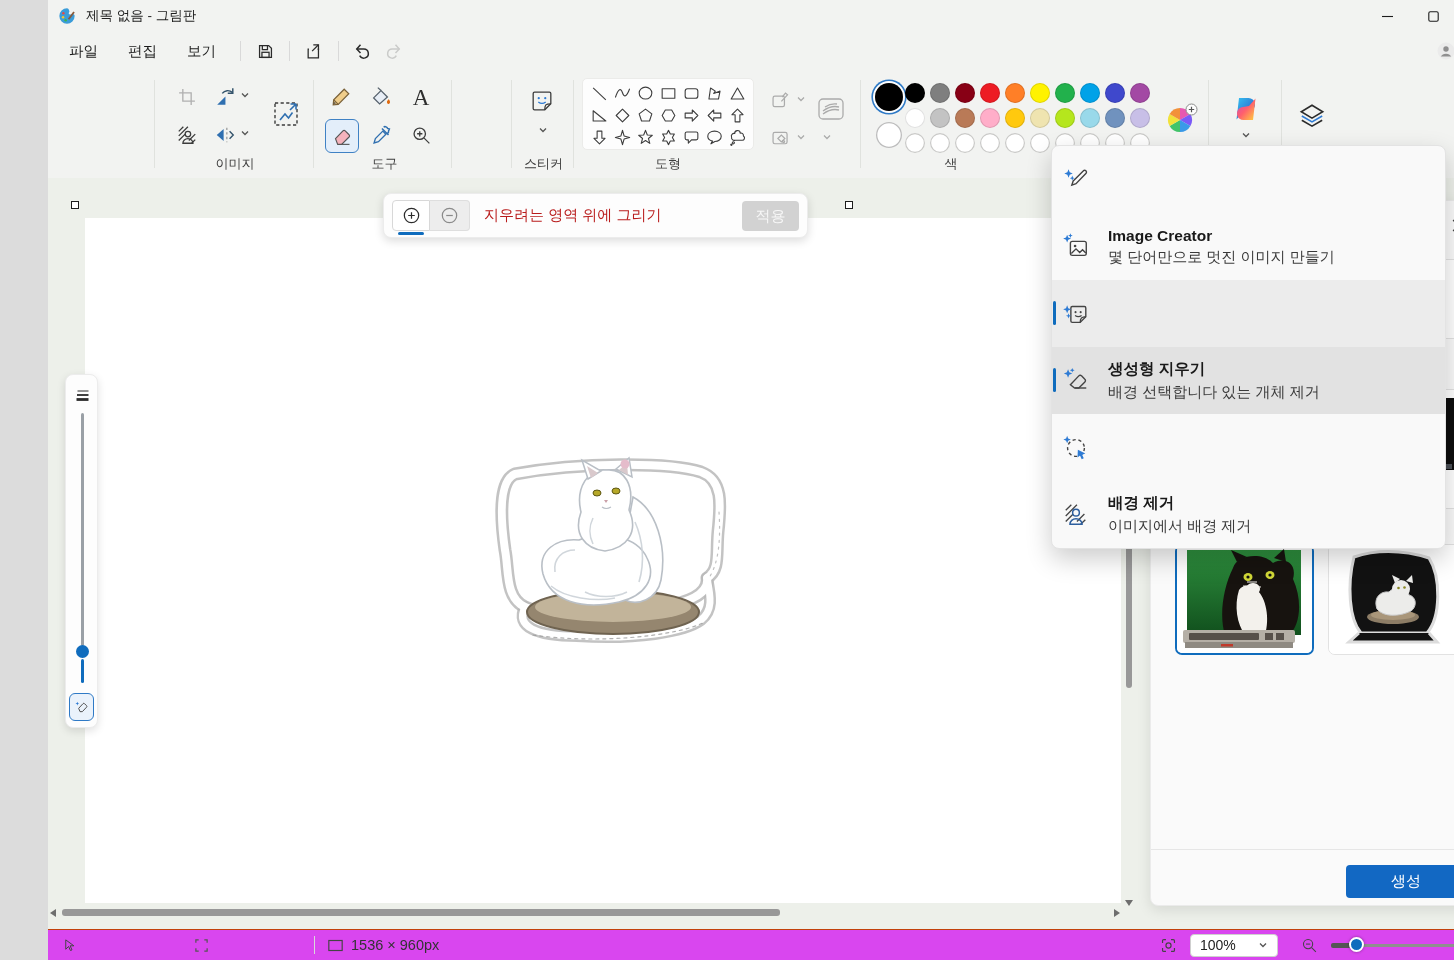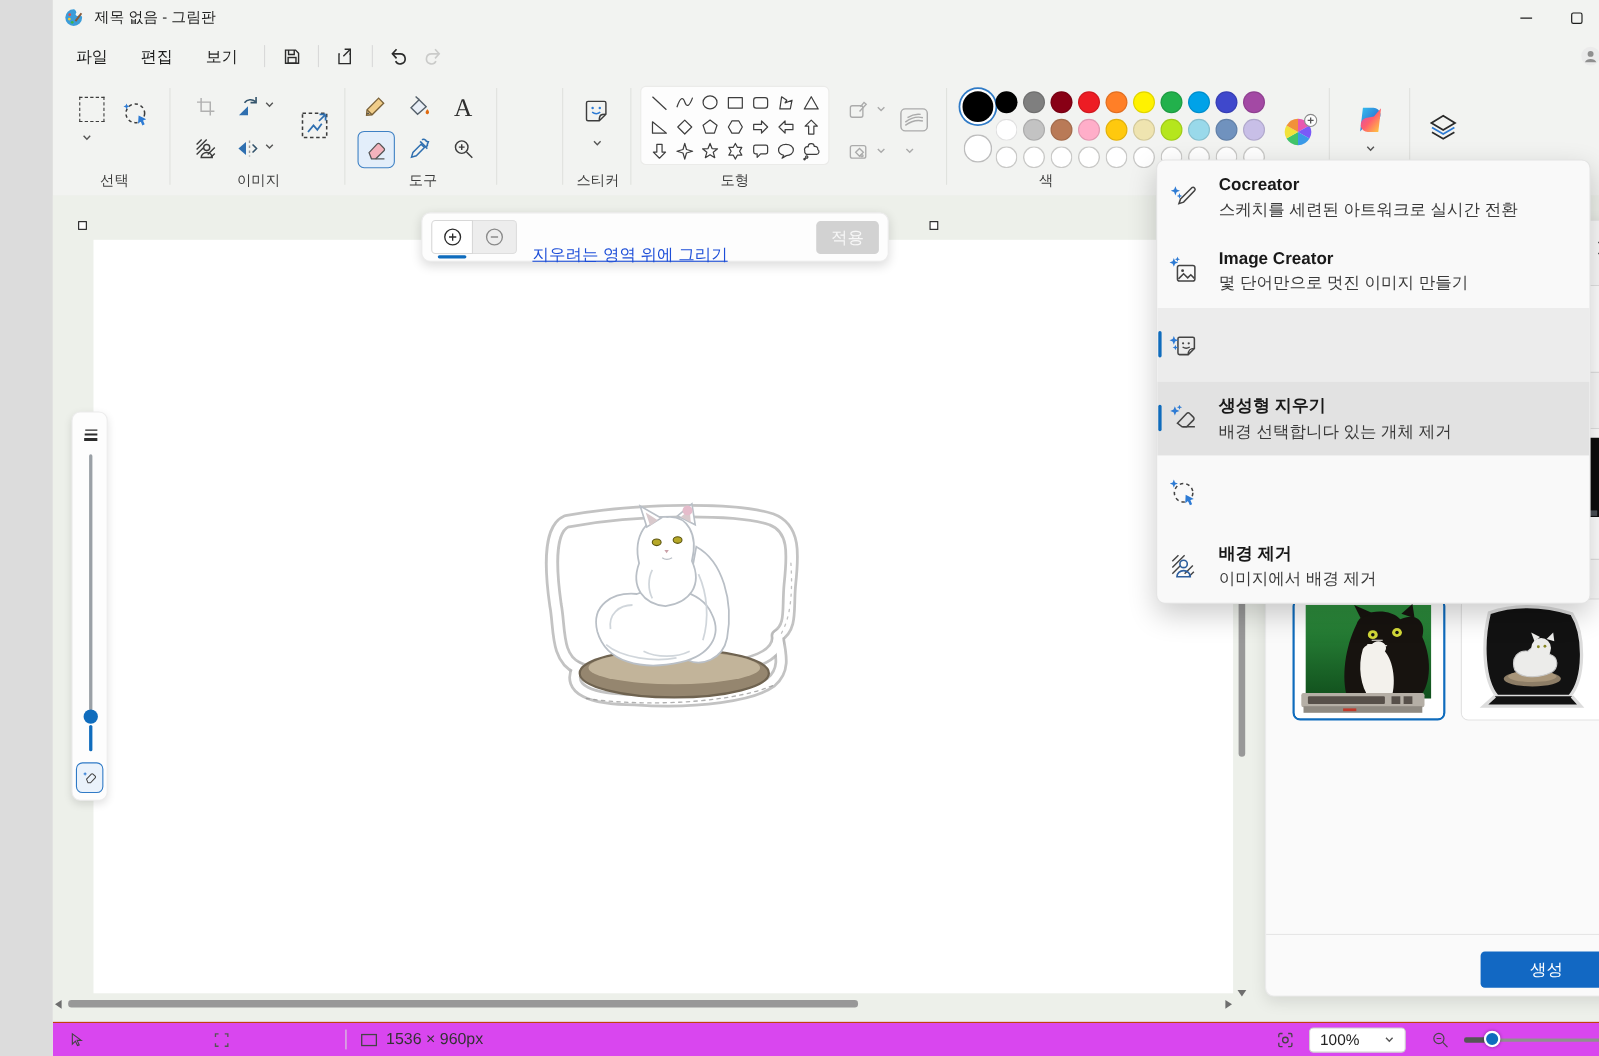--- a/index.html
+++ b/index.html
@@ -54,21 +54,21 @@
 
   
   .float-bar{position:absolute;left:335px;top:15px;width:423px;height:43px;background:#fdfdfd;
              border:1px solid #ececec;border-radius:8px;box-shadow:0 3px 10px rgba(0,0,0,.14);z-index:5;}
   .seg{position:absolute;left:8px;top:6px;width:78px;height:31px;display:flex;}
   .seg .plus{width:38px;height:31px;background:#fff;border:1px solid #d8d8d8;border-radius:4px 0 0 4px;
              display:flex;align-items:center;justify-content:center;box-sizing:border-box;}
   .seg .minus{width:40px;height:31px;background:#ededed;border:1px solid #dedede;border-left:none;
              border-radius:0 4px 4px 0;display:flex;align-items:center;justify-content:center;box-sizing:border-box;}
   .seg-underline{position:absolute;left:14px;top:38px;width:26px;height:3px;border-radius:2px;}
-  .float-text{position:absolute;left:100px;top:16px;height:43px;display:flex;align-items:center;font-size:15px;color:#1d4ed8;text-decoration:underline;}
+  .float-text{position:absolute;left:100px;top:0;height:43px;display:flex;align-items:center;font-size:15px;color:#b91c1c;}
   .apply-btn{position:absolute;right:8px;top:7px;width:57px;height:30px;border-radius:4px;background:#d2d2d2;
              color:#f7f7f7;font-size:15px;display:flex;align-items:center;justify-content:center;}
 
   
   .left-panel{position:absolute;left:17px;top:196px;width:33px;height:354px;background:#fdfdfd;
               border:1px solid #ececec;border-radius:8px;box-shadow:0 3px 8px rgba(0,0,0,.12);z-index:5;box-sizing:border-box;}
   .lp-track-gray{position:absolute;left:15px;top:38px;width:3px;height:233px;background:#9aa0a6;border-radius:2px;}
   .lp-track-blue{position:absolute;left:15px;top:284px;width:3px;height:24px;border-radius:2px;}
   .lp-thumb{position:absolute;left:10px;top:270px;width:13px;height:13px;border-radius:50%;}
   .lp-btn{position:absolute;left:3px;top:318px;width:25px;height:28px;border:1.6px solid #2f7ac6;background:#eaf2fb;
@@ -185,38 +185,20 @@
         </svg>
       <svg width="19" height="19" viewBox="0 0 24 24" fill="none" stroke="#3a3a3a" stroke-width="1.6">
         <circle cx="12" cy="12" r="3.4"></circle>
         <path d="M12 3 v2.6 M12 18.4 V21 M3 12 h2.6 M18.4 12 H21 M5.6 5.6 l1.9 1.9 M16.5 16.5 l1.9 1.9 M18.4 5.6 l-1.9 1.9 M7.5 16.5 l-1.9 1.9"></path>
         </svg>
     </div>
   </div>
 
   <div class="ribbon">
 
-    <div class="rgroup" style="left:8px;width:96px;">
-      <div class="toolbtn" style="left:14px;top:16px;width:26px;height:26px;">
-        <div style="width:21px;height:21px;border:1.4px dashed #3c3c3c;"></div>
-        </div>
-      <div class="toolbtn" style="left:18px;top:50px;">
-        <svg class="chev" viewBox="0 0 10 10">
-            <path d="M2 3.5 L5 6.5 L8 3.5" fill="none" stroke="#555" stroke-width="1.3"></path>
-          </svg>
-        </div>
-      <div class="toolbtn" style="left:54px;top:20px;width:28px;height:28px;">
-        <svg width="26" height="26" viewBox="0 0 26 26" fill="none">
-          <circle cx="12" cy="12" r="8.5" stroke="#3c3c3c" stroke-width="1.4" stroke-dasharray="3 2.6"></circle>
-          <path d="M15 14 l7 3.5 -3 1 1.5 3.5 -2 1 -1.6-3.6 -2.4 2 Z" fill="#2e7bd4"></path>
-          <path d="M4 3 l0.8 2 2 .8 -2 .8 -.8 2 -.8-2 -2-.8 2-.8 Z" fill="#2e7bd4"></path>
-          </svg>
-        </div>
-      <div class="rlabel">선택</div>
-    </div>
     <div class="rdivider" style="left:106px;"></div>
 
     <div class="rgroup" style="left:112px;width:150px;">
       <div class="toolbtn" style="left:14px;top:14px;width:26px;height:26px;">
         <svg width="20" height="20" viewBox="0 0 24 24" fill="none" stroke="#b0b0b0" stroke-width="1.6">
           <path d="M7 2.5 V17 H21.5"></path>
             <path d="M2.5 7 H17 V21.5"></path>
           </svg>
         </div>
       <div class="toolbtn" style="left:52px;top:14px;width:26px;height:26px;">
@@ -723,24 +705,20 @@
     <div class="generate-btn" style="background: rgb(18, 104, 195);">생성</div>
   </div>
 
   <div class="copilot-menu">
       <div class="cm-item">
         <svg class="cm-icon" viewBox="0 0 30 30">
           <path d="M12 16 L23 5 a2 2 0 0 1 2.8 2.8 L15 19 l-4.5 1.5 Z" fill="none" stroke="#444" stroke-width="1.5"></path>
           <path transform="translate(7,8) scale(0.9)" d="M0 -5 L1.4 -1.4 L5 0 L1.4 1.4 L0 5 L-1.4 1.4 L-5 0 L-1.4 -1.4 Z" fill="#2e7bd4"></path>
           <path transform="translate(11,13) scale(0.55)" d="M0 -5 L1.4 -1.4 L5 0 L1.4 1.4 L0 5 L-1.4 1.4 L-5 0 L-1.4 -1.4 Z" fill="#2e7bd4"></path>
         </svg>
-        <span class="cm-text">
-          <span class="cm-title">Cocreator</span>
-          <span class="cm-desc">스케치를 세련된 아트워크로 실시간 전환</span>
-        </span>
       </div>
       <div class="cm-item">
         <svg class="cm-icon" viewBox="0 0 30 30">
           <rect x="9" y="9" width="17" height="15" rx="2" fill="none" stroke="#444" stroke-width="1.5"></rect>
           <circle cx="14" cy="14" r="1.4" fill="#444"></circle>
           <path d="M10 22 l5-5 4 4 3-3 3.5 3.5" fill="none" stroke="#444" stroke-width="1.5"></path>
           <path transform="translate(5.5,6) scale(0.85)" d="M0 -5 L1.4 -1.4 L5 0 L1.4 1.4 L0 5 L-1.4 1.4 L-5 0 L-1.4 -1.4 Z" fill="#2e7bd4"></path>
           <path transform="translate(9,2.8) scale(0.5)" d="M0 -5 L1.4 -1.4 L5 0 L1.4 1.4 L0 5 L-1.4 1.4 L-5 0 L-1.4 -1.4 Z" fill="#2e7bd4"></path>
         </svg>
         <span class="cm-text">

